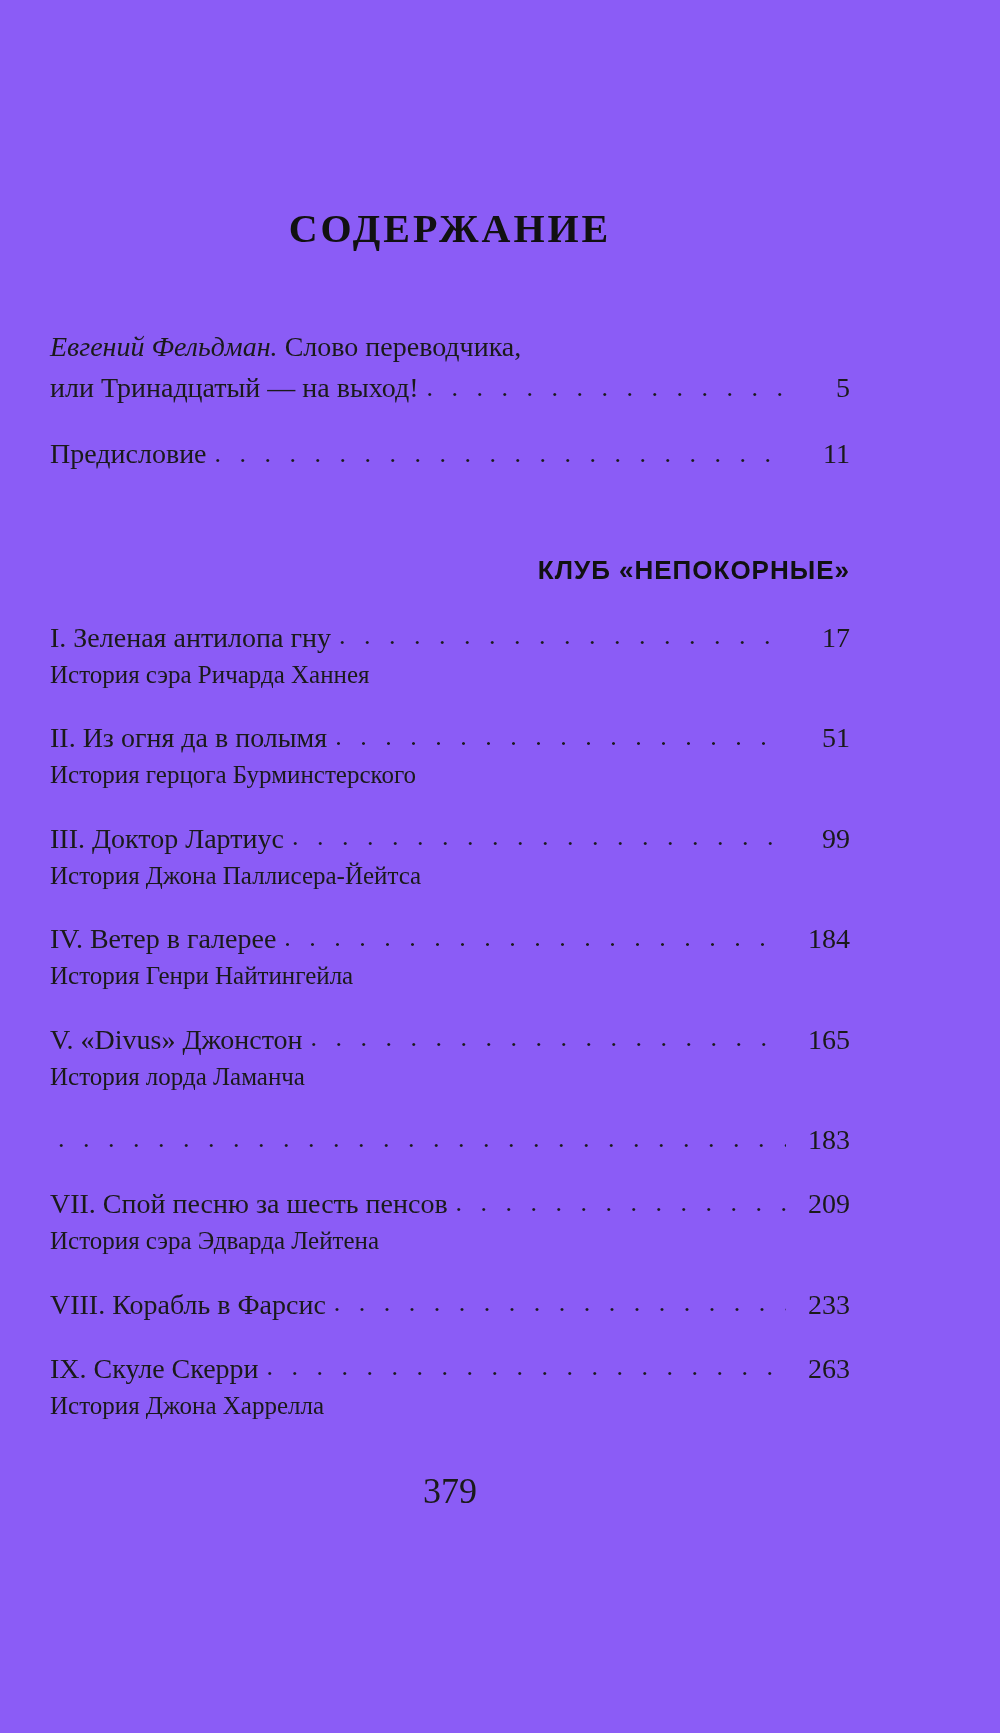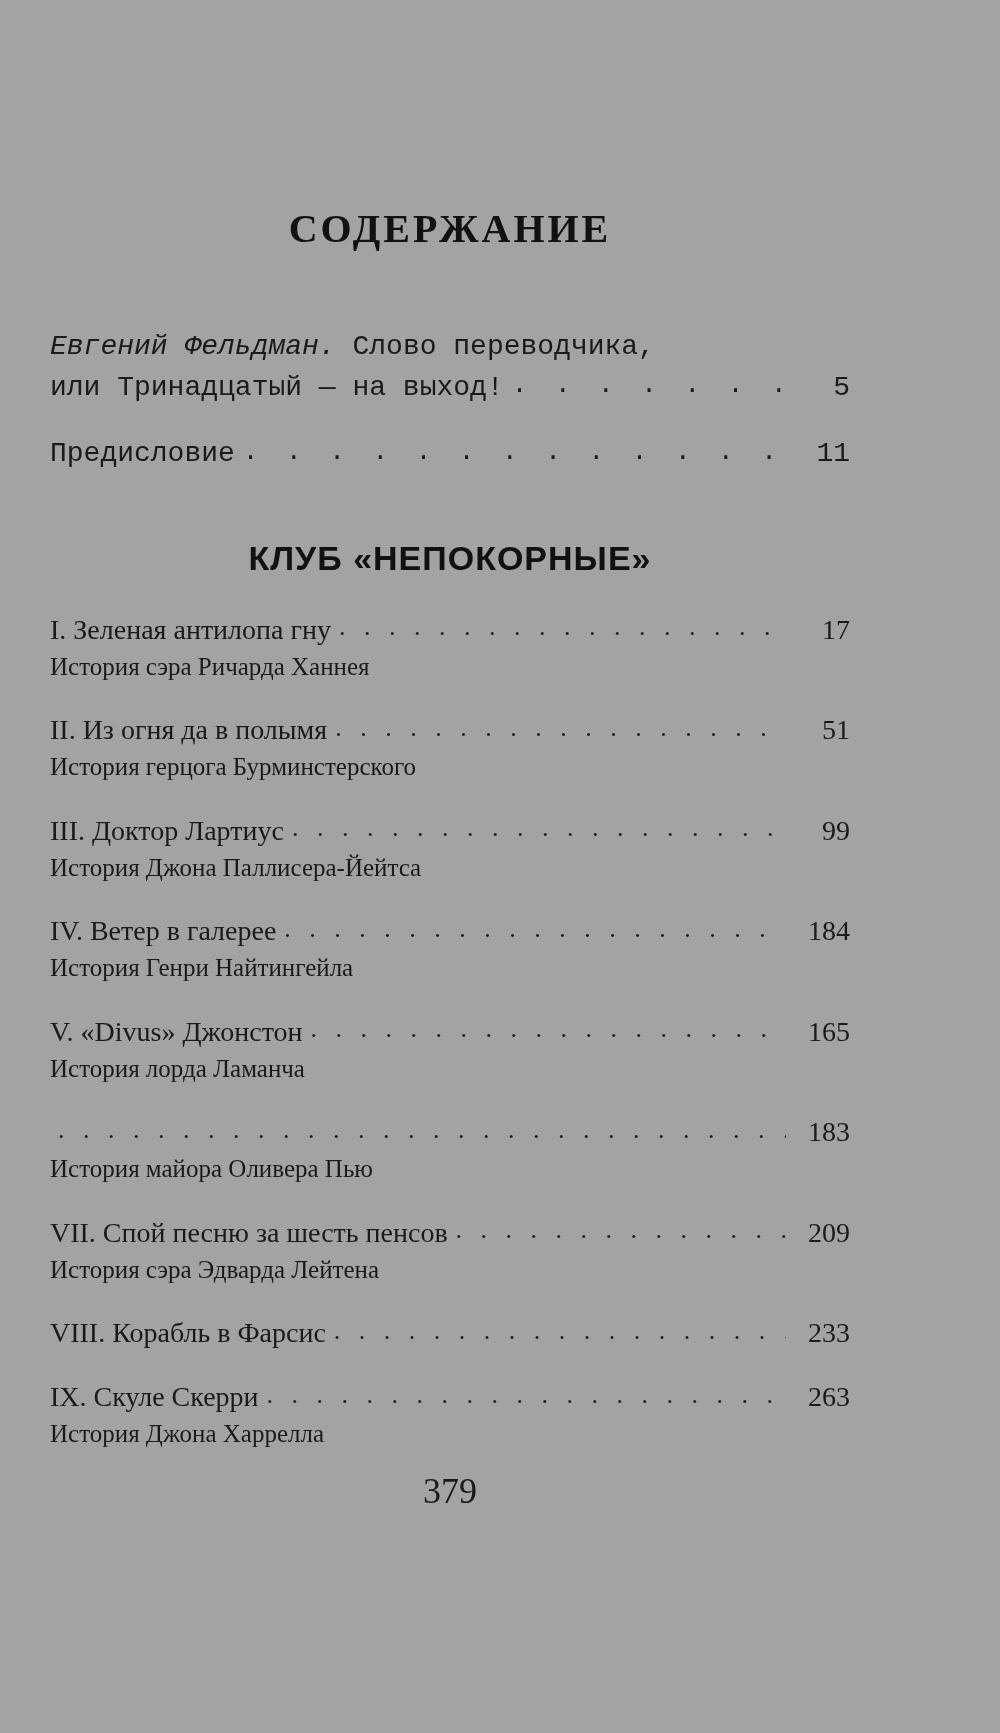--- a/index.html
+++ b/index.html
@@ -11,21 +11,21 @@
     width: 1000px;
     height: 1733px;
     font-family: "Liberation Serif", serif;
     color: #1a1a1a;
     -webkit-font-smoothing: antialiased;
   }
   .page {
     position: relative;
     width: 1000px;
     height: 1733px;
-    background: #a3a3a3;
+    background: #8b5cf6;
     box-sizing: border-box;
     overflow: hidden;
     padding-left: 27px;
   }
   .page-inner {
     position: absolute;
     left: 50px;
     top: 0;
     width: 800px;
     height: 1733px;
@@ -41,31 +41,30 @@
     color: #111;
   }
   .front-matter {
     margin-top: 75px;
   }
   .fm-entry {
     margin-bottom: 26px;
     font-size: 28px;
     line-height: 1.45;
     color: #1a1a1a;
-    font-family: Liberation Mono, monospace;
   }
   .fm-line1 {
     display: block;
   }
   .fm-author {
     font-style: italic;
   }
   .leader-row {
     display: flex;
-    align-items: center;
+    align-items: flex-end;
     width: 100%;
   }
   .leader-text {
     white-space: nowrap;
   }
   .leader-dots {
     flex: 1 1 auto;
     overflow: hidden;
     white-space: nowrap;
     margin: 0 8px;
@@ -74,26 +73,26 @@
     font-size: 26px;
     position: relative;
     top: -2px;
   }
   .leader-page {
     white-space: nowrap;
     text-align: right;
     min-width: 56px;
   }
   .section-heading {
-    text-align: center;
+    text-align: right;
     font-family: "Liberation Sans", sans-serif;
     font-weight: bold;
-    font-size: 34px;
+    font-size: 26px;
     letter-spacing: 1px;
-    margin-top: 64px;
+    margin-top: 80px;
     margin-bottom: 34px;
     color: #111;
   }
   .chapters {
     margin-top: 0;
   }
   .chapter {
     margin-bottom: 29px;
   }
   .chapter-main {
@@ -195,21 +194,20 @@
           <span class="leader-page">165</span>
         </div>
         <div class="chapter-sub">История лорда Ламанча</div>
       </div>
 
       <div class="chapter">
         <div class="chapter-main leader-row">
           <span class="leader-dots">. . . . . . . . . . . . . . . . . . . . . . . . . . . . . . . . . . . . . . . . . . . . . . . . . . . . . . . . . . . . . . . . . . . . . . . . . . . . . . . . . . . . . . . . . . .</span>
           <span class="leader-page">183</span>
         </div>
-        <div class="chapter-sub">История майора Оливера Пью</div>
       </div>
 
       <div class="chapter">
         <div class="chapter-main leader-row">
           <span class="leader-text">VII. Спой песню за шесть пенсов</span>
           <span class="leader-dots">. . . . . . . . . . . . . . . . . . . . . . . . . . . . . . . . . . . . . . . . . . . . . . . . . . . . . . . . . . . . . . . . . . . . . . . . . . . . . . . . . . . . . . . . . . .</span>
           <span class="leader-page">209</span>
         </div>
         <div class="chapter-sub">История сэра Эдварда Лейтена</div>
       </div>

